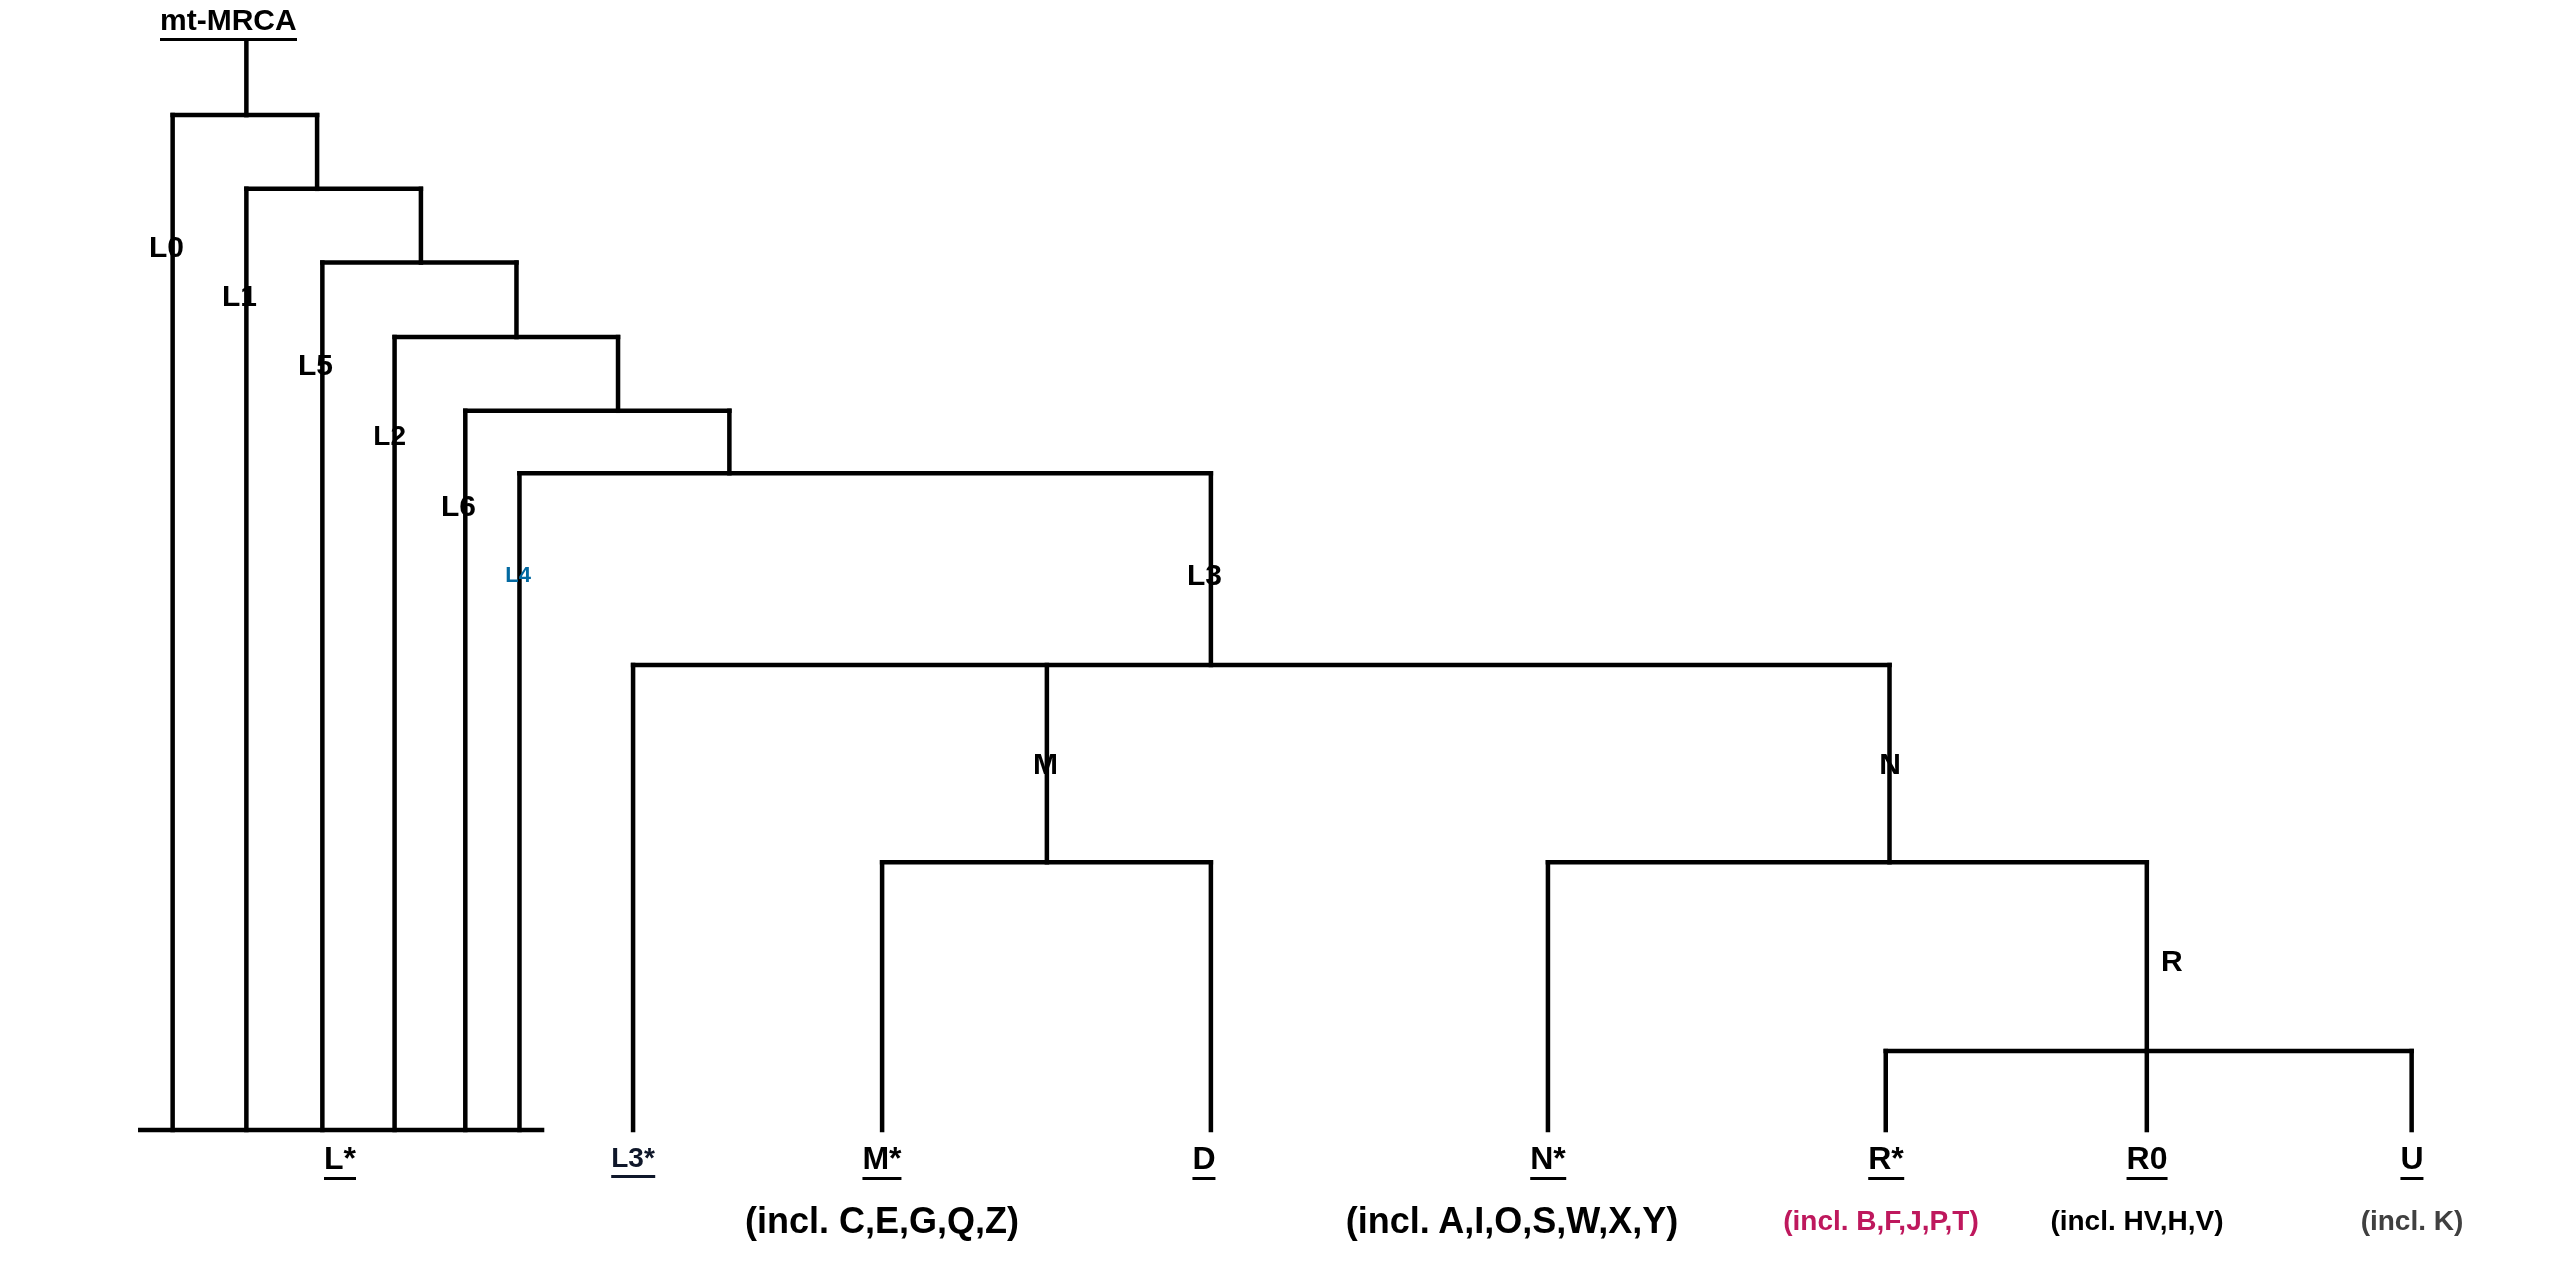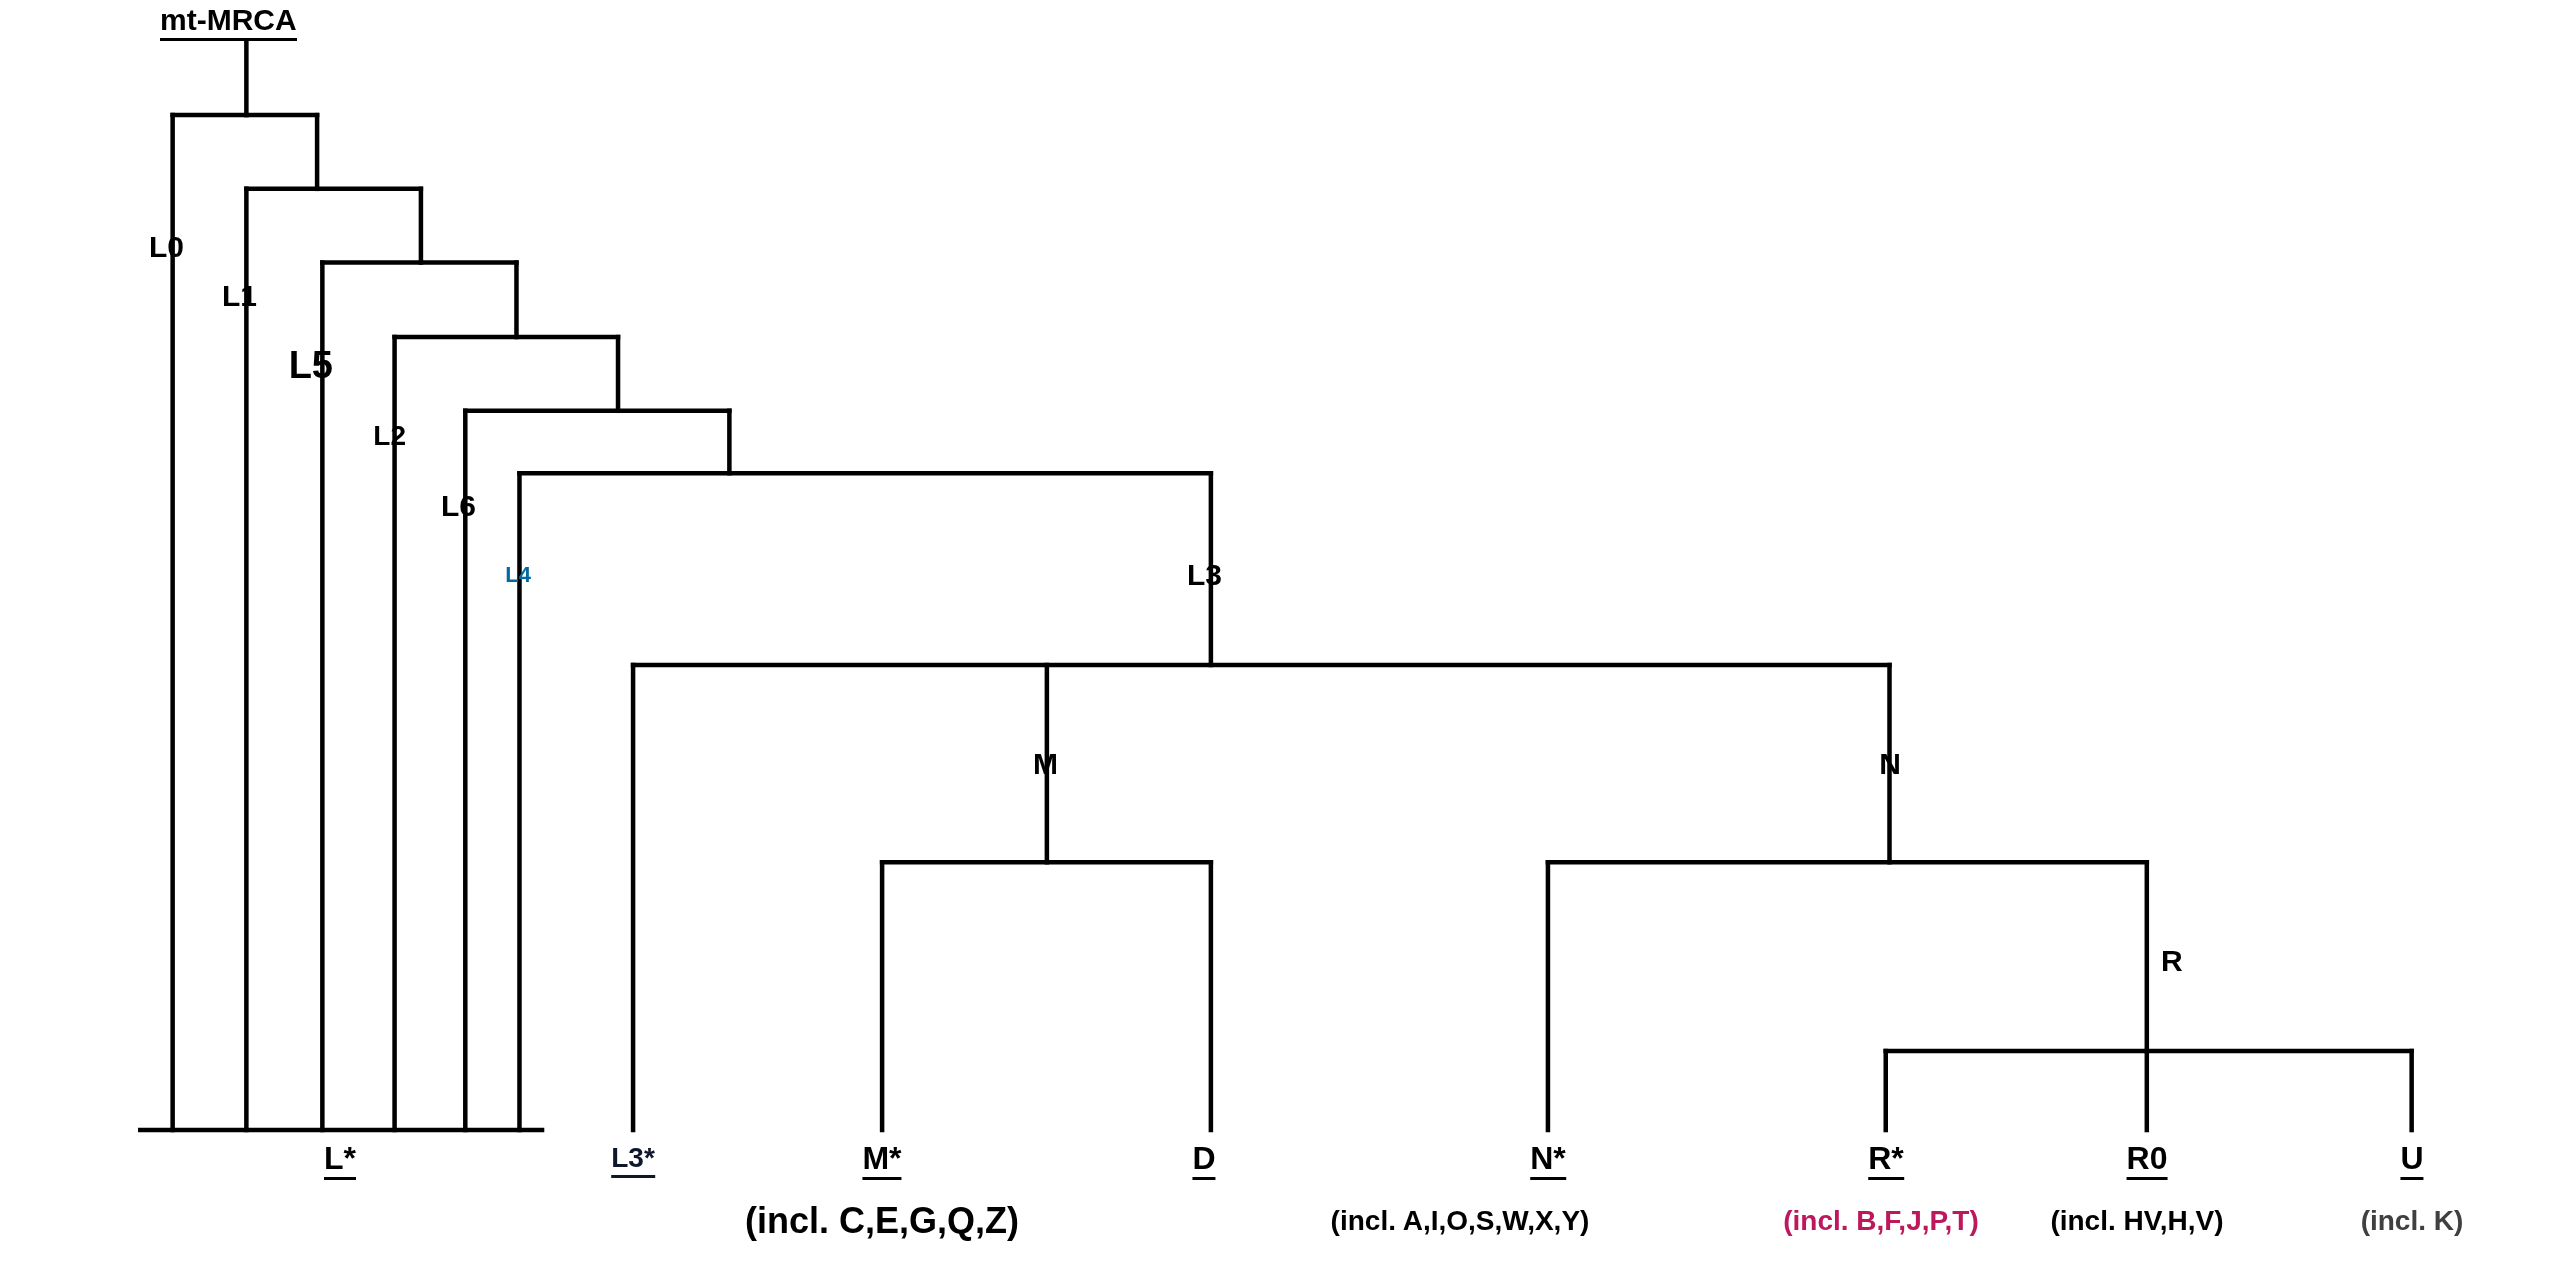--- a/index.html
+++ b/index.html
@@ -82,36 +82,36 @@
       <line x1="2506" y1="1397" x2="3205" y2="1397" stroke="#000000" stroke-width="6" stroke-linecap="square"></line>
       <line x1="2506" y1="1397" x2="2506" y2="1502" stroke="#000000" stroke-width="6" stroke-linecap="square"></line>
       <line x1="2853" y1="1397" x2="2853" y2="1502" stroke="#000000" stroke-width="6" stroke-linecap="square"></line>
       <line x1="3205" y1="1397" x2="3205" y2="1502" stroke="#000000" stroke-width="6" stroke-linecap="square"></line>
       <line x1="186" y1="1502" x2="720" y2="1502" stroke="#000000" stroke-width="6" stroke-linecap="square"></line>
     </svg>
   <div class="label-layer" id="label-layer">
       <div class="label anchor-left underline" style="left: 160px; top: 22.6px; font-size: 30px; color: rgb(0, 0, 0);">mt-MRCA</div>
       <div class="label anchor-right" style="left: 184px; top: 225px; font-size: 30px; color: rgb(0, 0, 0); margin-top: 22px;">L0</div>
       <div class="label anchor-right" style="left: 257px; top: 296px; font-size: 30px; color: rgb(0, 0, 0);">L1</div>
-      <div class="label anchor-right" style="left: 333px; top: 365px; font-size: 38px; color: rgb(0, 0, 0);">L5</div>
+      <div class="label anchor-right" style="left: 333px; top: 365px; font-size: 30px; color: rgb(0, 0, 0);">L5</div>
       <div class="label anchor-right" style="left: 406px; top: 436px; font-size: 28px; color: rgb(0, 0, 0);">L2</div>
       <div class="label anchor-right" style="left: 476px; top: 506px; font-size: 30px; color: rgb(0, 0, 0);">L6</div>
       <div class="label anchor-right" style="left: 531px; top: 575px; font-size: 22px; color: #0369a1;">L4</div>
       <div class="label anchor-right" style="left: 1222px; top: 575px; font-size: 30px; color: rgb(0, 0, 0);">L3</div>
       <div class="label anchor-right" style="left: 1058px; top: 764px; font-size: 30px; color: rgb(0, 0, 0);">M</div>
       <div class="label anchor-right" style="left: 1901px; top: 764px; font-size: 30px; color: rgb(0, 0, 0);">N</div>
       <div class="label anchor-left" style="left: 2161px; top: 961px; font-size: 30px; color: rgb(0, 0, 0);">R</div>
       <div class="label anchor-center underline" style="left: 340px; top: 1161px; font-size: 32px; color: rgb(0, 0, 0);">L*</div>
       <div class="label anchor-center underline" style="left: 633px; top: 1161px; font-size: 28px; color: #0f172a;">L3*</div>
       <div class="label anchor-center underline" style="left: 882px; top: 1161px; font-size: 32px; color: rgb(0, 0, 0);">M*</div>
       <div class="label anchor-center underline" style="left: 1204px; top: 1161px; font-size: 32px; color: rgb(0, 0, 0);">D</div>
       <div class="label anchor-center underline" style="left: 1548px; top: 1161px; font-size: 32px; color: rgb(0, 0, 0);">N*</div>
       <div class="label anchor-center underline" style="left: 1886px; top: 1161px; font-size: 32px; color: rgb(0, 0, 0);">R*</div>
       <div class="label anchor-center underline" style="left: 2147px; top: 1161px; font-size: 32px; color: rgb(0, 0, 0);">R0</div>
       <div class="label anchor-center underline" style="left: 2412px; top: 1161px; font-size: 32px; color: rgb(0, 0, 0);">U</div>
       <div class="label anchor-center" style="left: 882px; top: 1221px; font-size: 36px; color: rgb(0, 0, 0);">(incl. C,E,G,Q,Z)</div>
-      <div class="label anchor-center" style="left: 1460px; top: 1221px; font-size: 28px; color: rgb(0, 0, 0);">(incl. A,I,O,S,W,X,Y)</div>
+      <div class="label anchor-center" style="left: 1512px; top: 1221px; font-size: 36px; color: rgb(0, 0, 0);">(incl. A,I,O,S,W,X,Y)</div>
       <div class="label anchor-center" style="left: 1881px; top: 1221px; font-size: 28px; color: #be185d;">(incl. B,F,J,P,T)</div>
       <div class="label anchor-center" style="left: 2137px; top: 1221px; font-size: 28px; color: rgb(0, 0, 0);">(incl. HV,H,V)</div>
       <div class="label anchor-center" style="left: 2412px; top: 1221px; font-size: 28px; color: #404040;">(incl. K)</div>
     </div>
 </div>
 
 
 </body></html>

